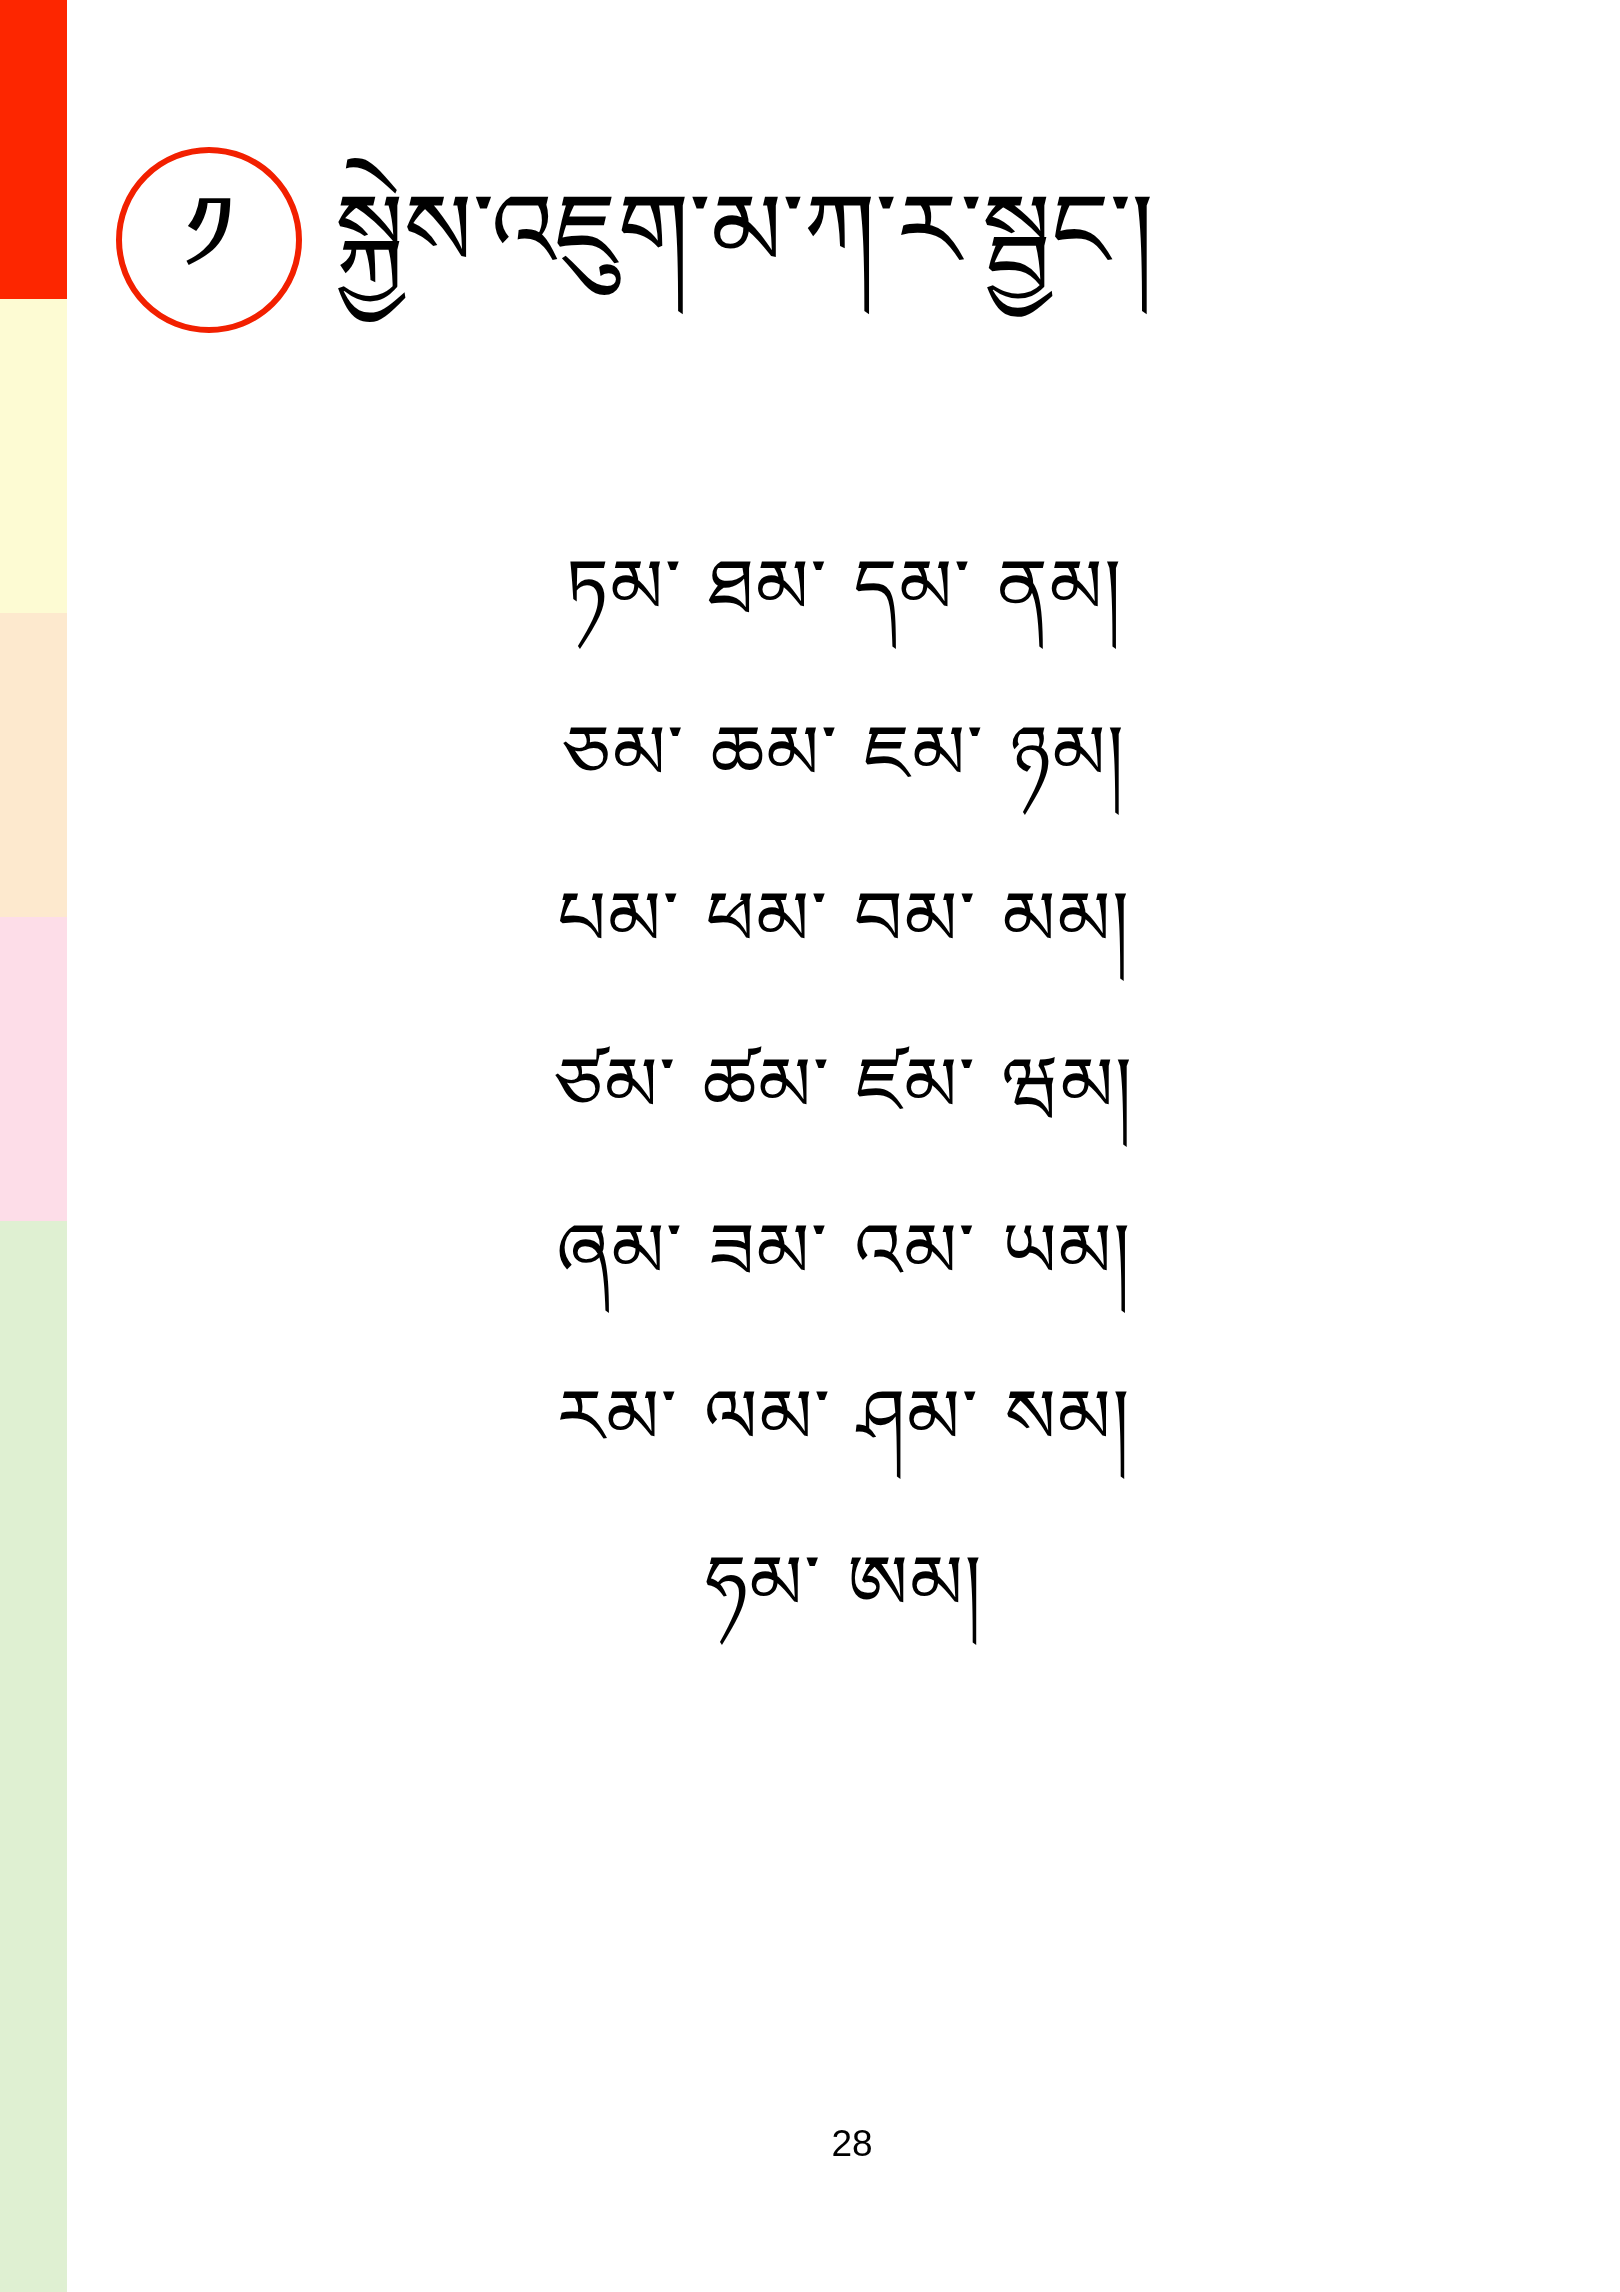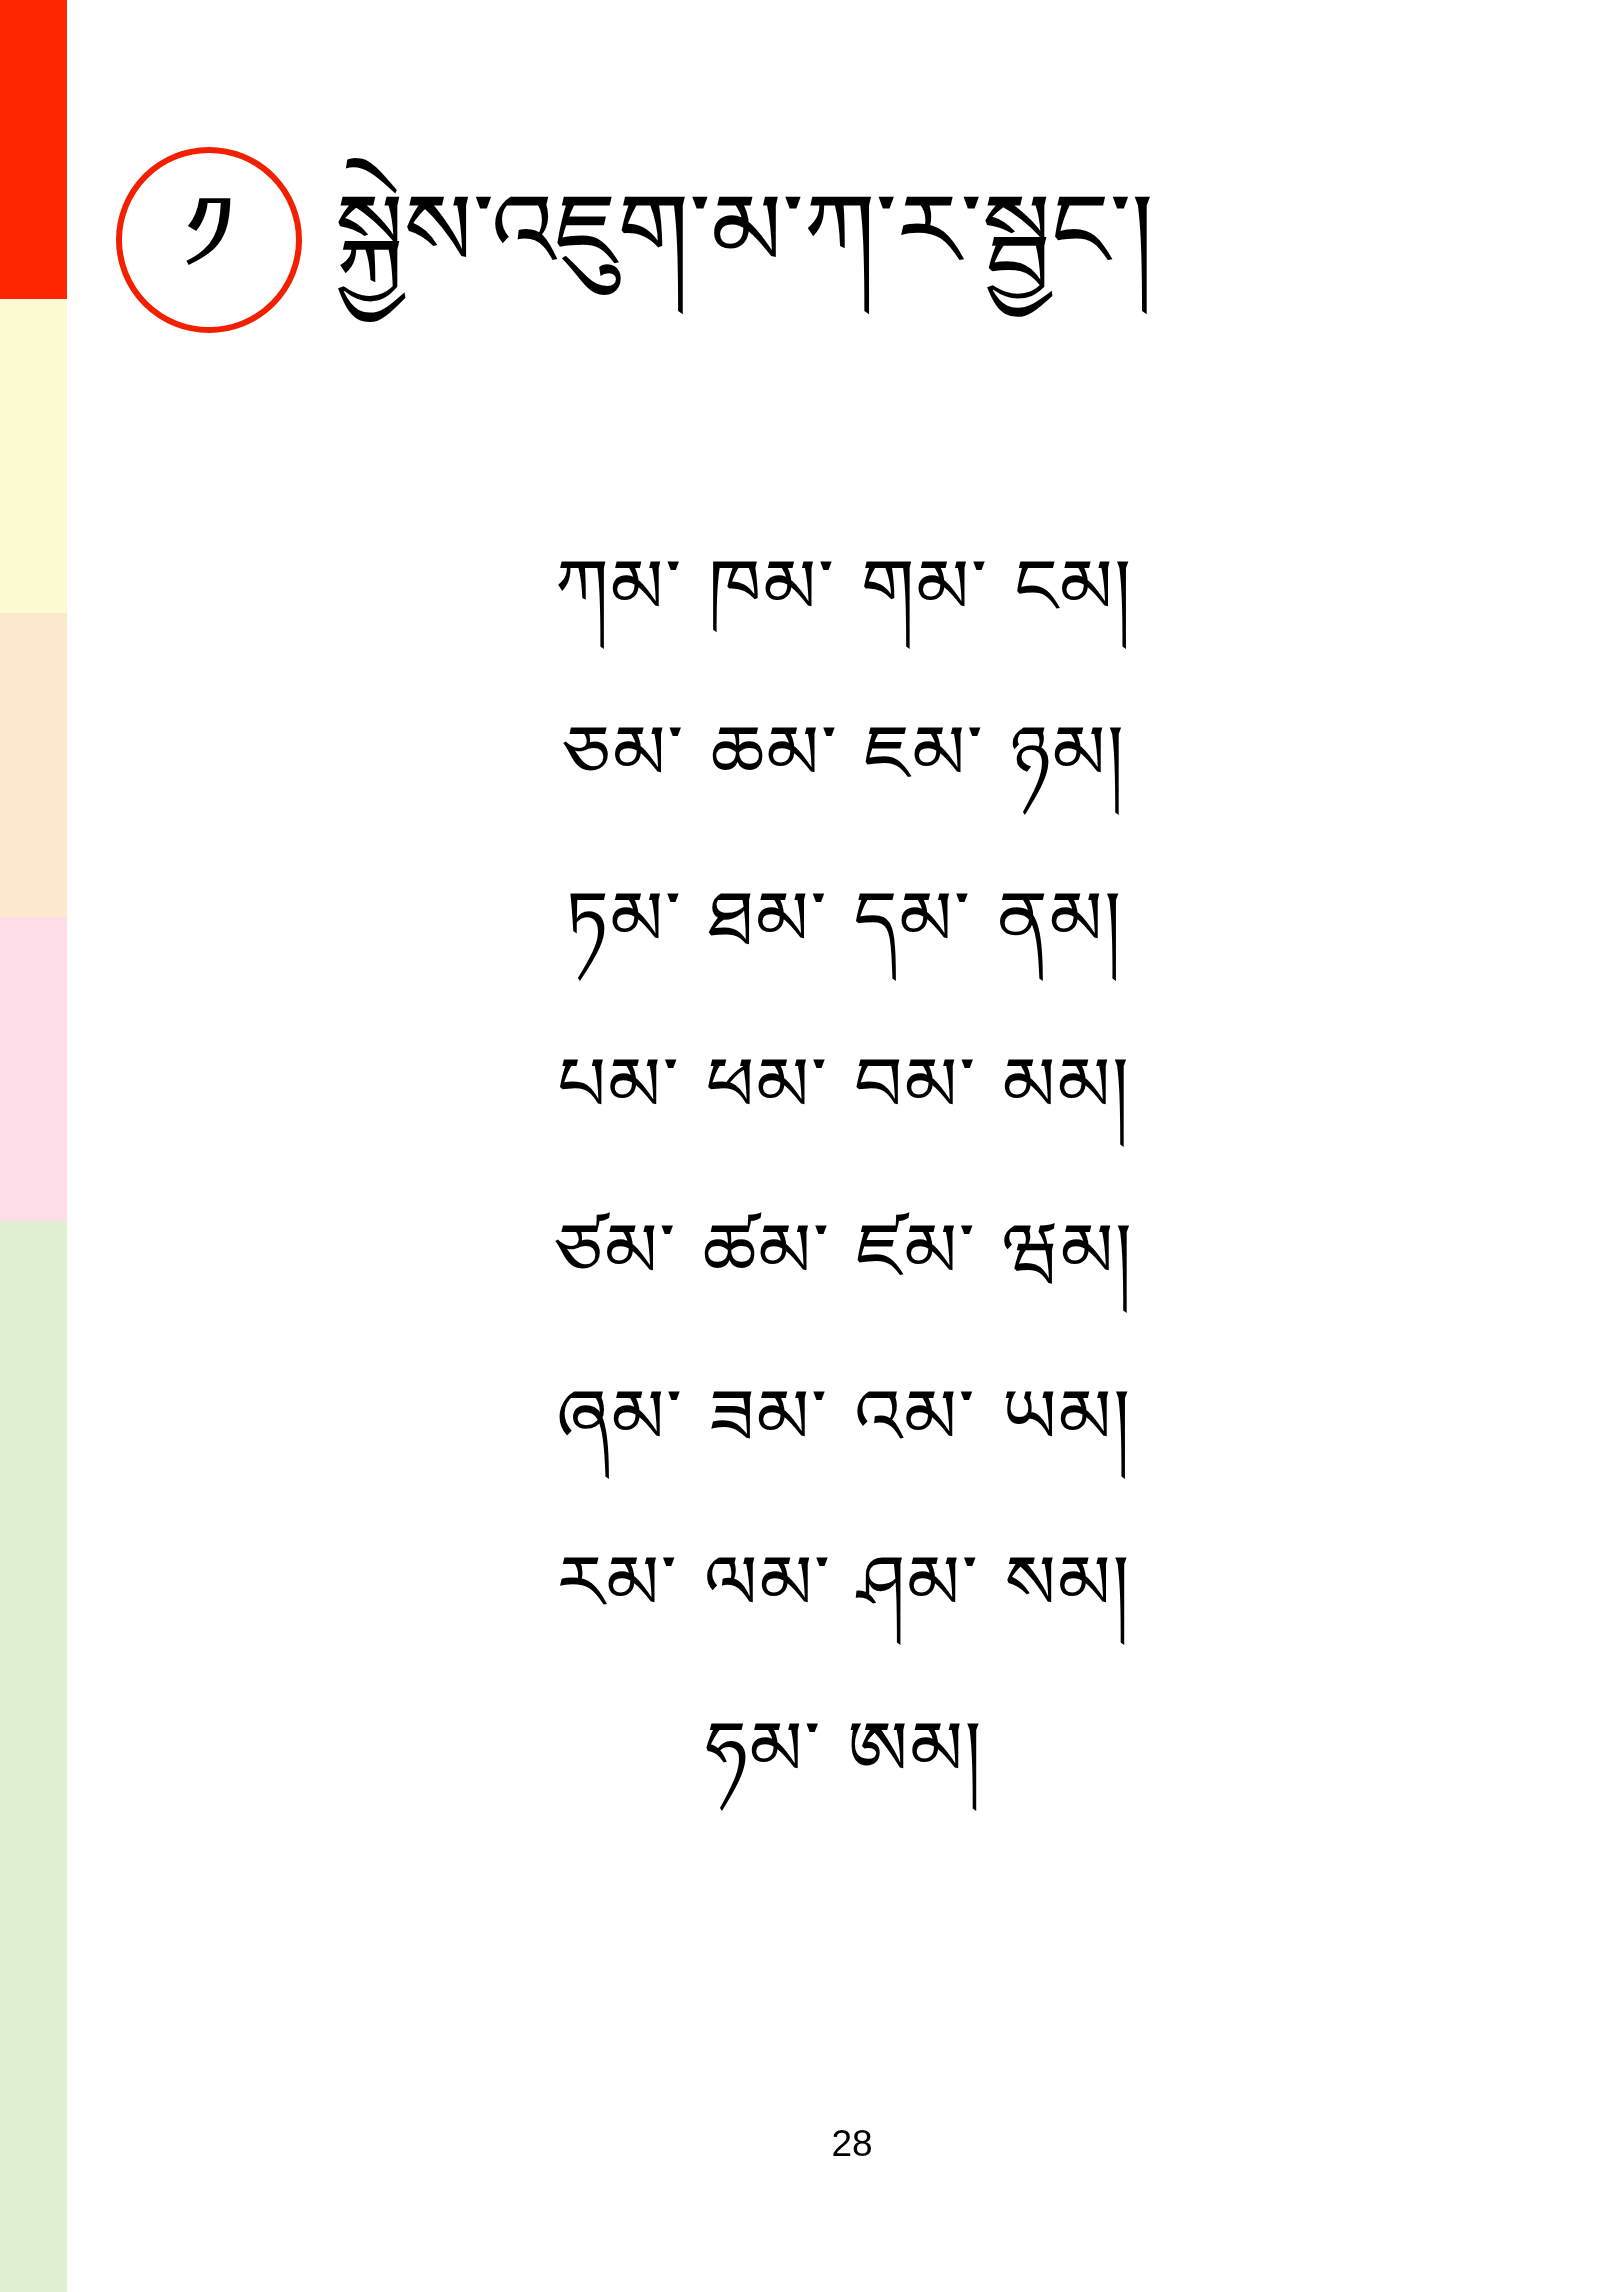--- a/index.html
+++ b/index.html
@@ -119,23 +119,22 @@
 <div class="page">
 
   <div class="heading-row">
     <div class="lesson-number-circle">
       <span class="num">༡</span>
     </div>
     <div class="heading-text">སྐྱེས་འཇུག་མ་ཀ་ར་སྦྱང་།</div>
   </div>
 
   <div class="verse">
-    <p class="verse-line">ཀམ༌ ཁམ༌ གམ༌ ངམ།</p>
+    <p class="verse-line">ཏམ༌ ཐམ༌ དམ༌ ནམ།</p>
     <p class="verse-line">ཅམ༌ ཆམ༌ ཇམ༌ ཉམ།</p>
-    <p class="verse-line">ཏམ༌ ཐམ༌ དམ༌ ནམ།</p>
     <p class="verse-line">པམ༌ ཕམ༌ བམ༌ མམ།</p>
     <p class="verse-line">ཙམ༌ ཚམ༌ ཛམ༌ ཝམ།</p>
     <p class="verse-line">ཞམ༌ ཟམ༌ འམ༌ ཡམ།</p>
     <p class="verse-line">རམ༌ ལམ༌ ཤམ༌ སམ།</p>
     <p class="verse-line">ཧམ༌ ཨམ།</p>
   </div>
 
   <div class="page-number">28</div>
 
 </div>

